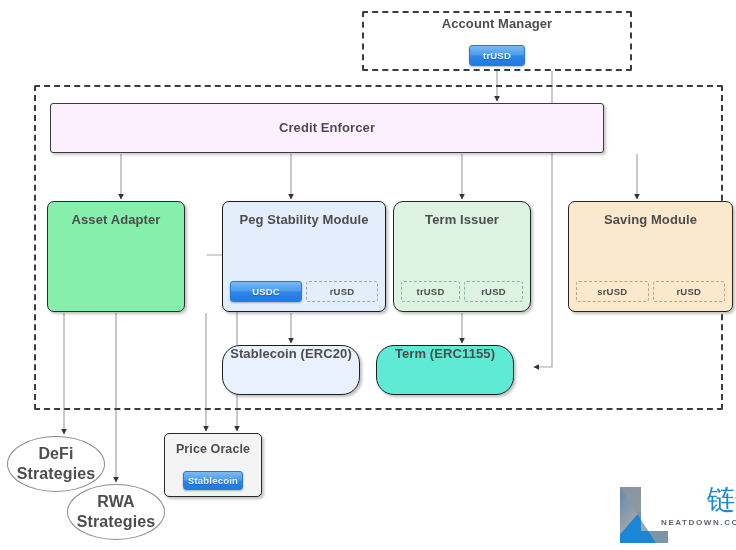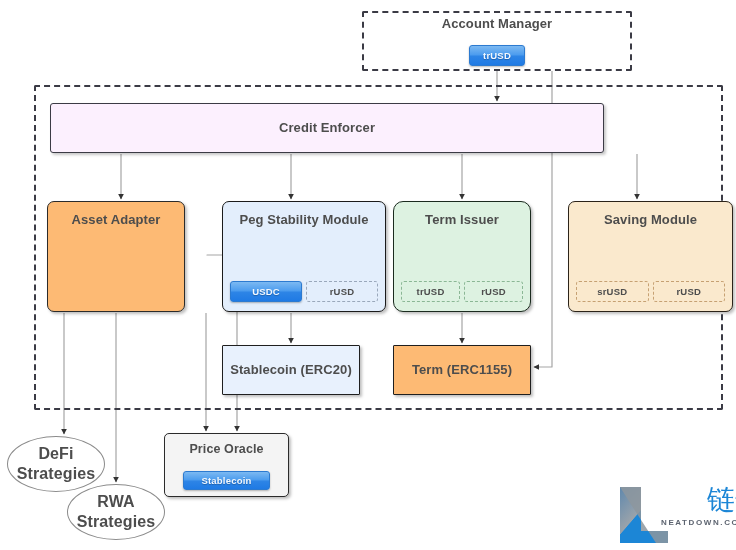--- a/index.html
+++ b/index.html
@@ -79,21 +79,21 @@
   .module {
     border-radius: 7px;
     border: 1.8px solid #1f1f1f;
     padding-top: 10px;
     font-size: 13px;
     box-shadow: 2px 2px 3px rgba(0,0,0,.25);
   }
   #asset-adapter {
     left: 47px; top: 201px;
     width: 138px; height: 111px;
-    background: #fdba74;
+    background: #86efac;
     border-color: #2b2b2b;
   }
   #peg-stability-module {
     left: 222px; top: 201px;
     width: 164px; height: 111px;
     background: #e3eefc;
     border-color: #1b1b1b;
   }
   #term-issuer {
     left: 393px; top: 201px;
@@ -137,41 +137,40 @@
     color: #f2f8ff;
     text-shadow: 0 1px 1px rgba(0,0,0,.25);
     box-shadow: 0 1px 2px rgba(0,0,0,.28);
   }
   .badge.ghost-blue  { border: 1.4px dashed #9aa8bb; color: #4d4d4d; background: transparent; }
   .badge.ghost-green { border: 1.4px dashed #8bb795; color: #4d4d4d; background: transparent; }
   .badge.ghost-orange{ border: 1.4px dashed #c6a173; color: #4d4d4d; background: transparent; }
 
   
   .token-box {
-    border-radius: 1px;
+    border-radius: 18px;
     border: 1.8px solid #1f1f1f;
-    justify-content: center;
     font-size: 13px;
     box-shadow: 2px 2px 3px rgba(0,0,0,.25);
   }
   #stablecoin-erc20 {
     left: 222px; top: 345px;
     width: 138px; height: 50px;
     background: #e8f1fd;
   }
   #term-erc1155 {
-    left: 393px; top: 345px;
+    left: 376px; top: 345px;
     width: 138px; height: 50px;
-    background: #fdba74;
+    background: #5eead4;
   }
 
   
   #price-oracle {
     left: 164px; top: 433px;
-    width: 125px; height: 64px;
+    width: 98px; height: 64px;
     background: #f4f4f4;
     border: 1.8px solid #2b2b2b;
     border-radius: 5px;
     padding-top: 8px;
     font-size: 12.5px;
     box-shadow: 2px 2px 3px rgba(0,0,0,.25);
   }
   #price-oracle .badge {
     position: absolute;
     left: 18px; right: 18px;

